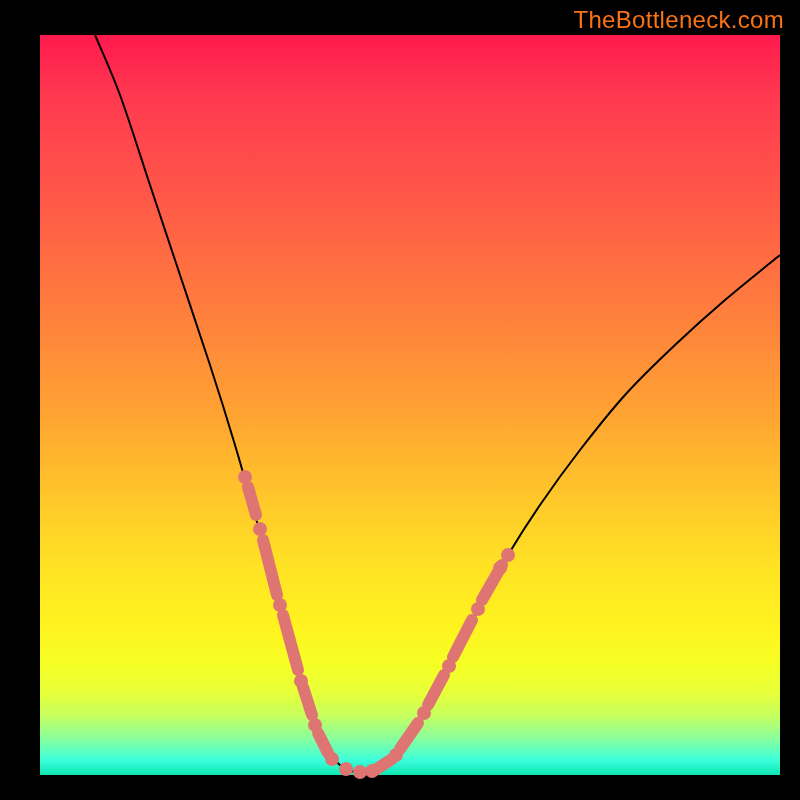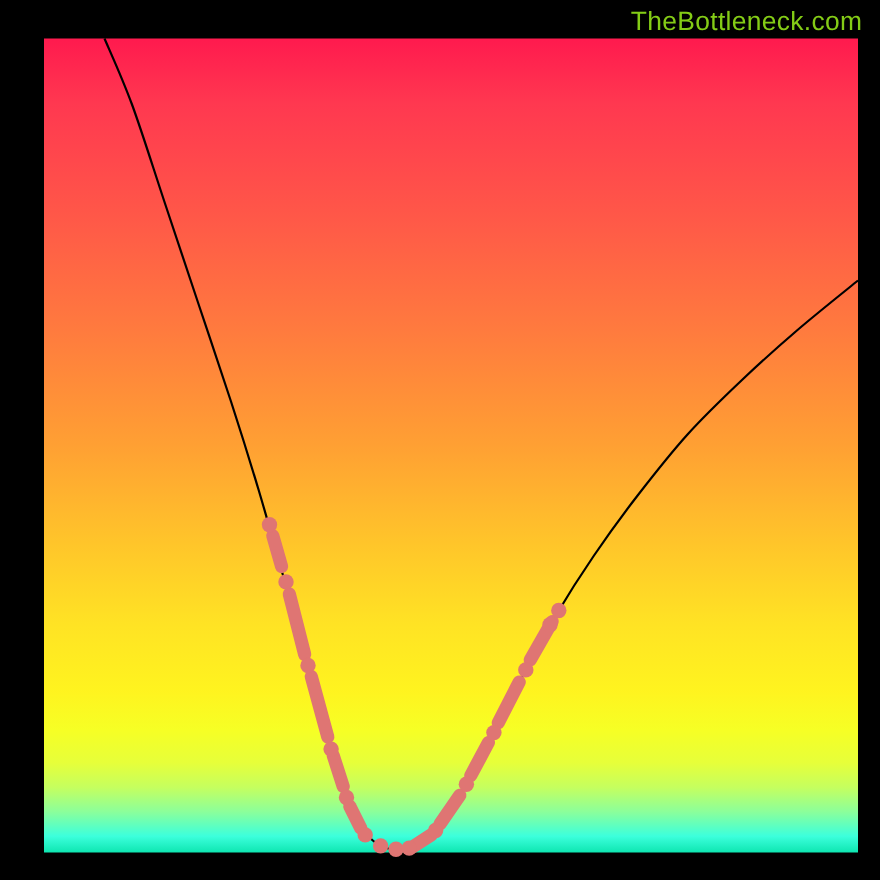--- a/index.html
+++ b/index.html
@@ -42,21 +42,21 @@
       #3cffdc 98%,
       #0ee6b1 100%
     );
   }
   .watermark {
     position: absolute;
     top: 6px;
     right: 16px;
     font-size: 24px;
     font-weight: 400;
-    color: #84cc16;
+    color: #f97316;
     letter-spacing: 0.3px;
   }
   svg.curve {
     position: absolute;
     left: 0;
     top: 0;
     width: 740px;
     height: 740px;
     overflow: visible;
   }

